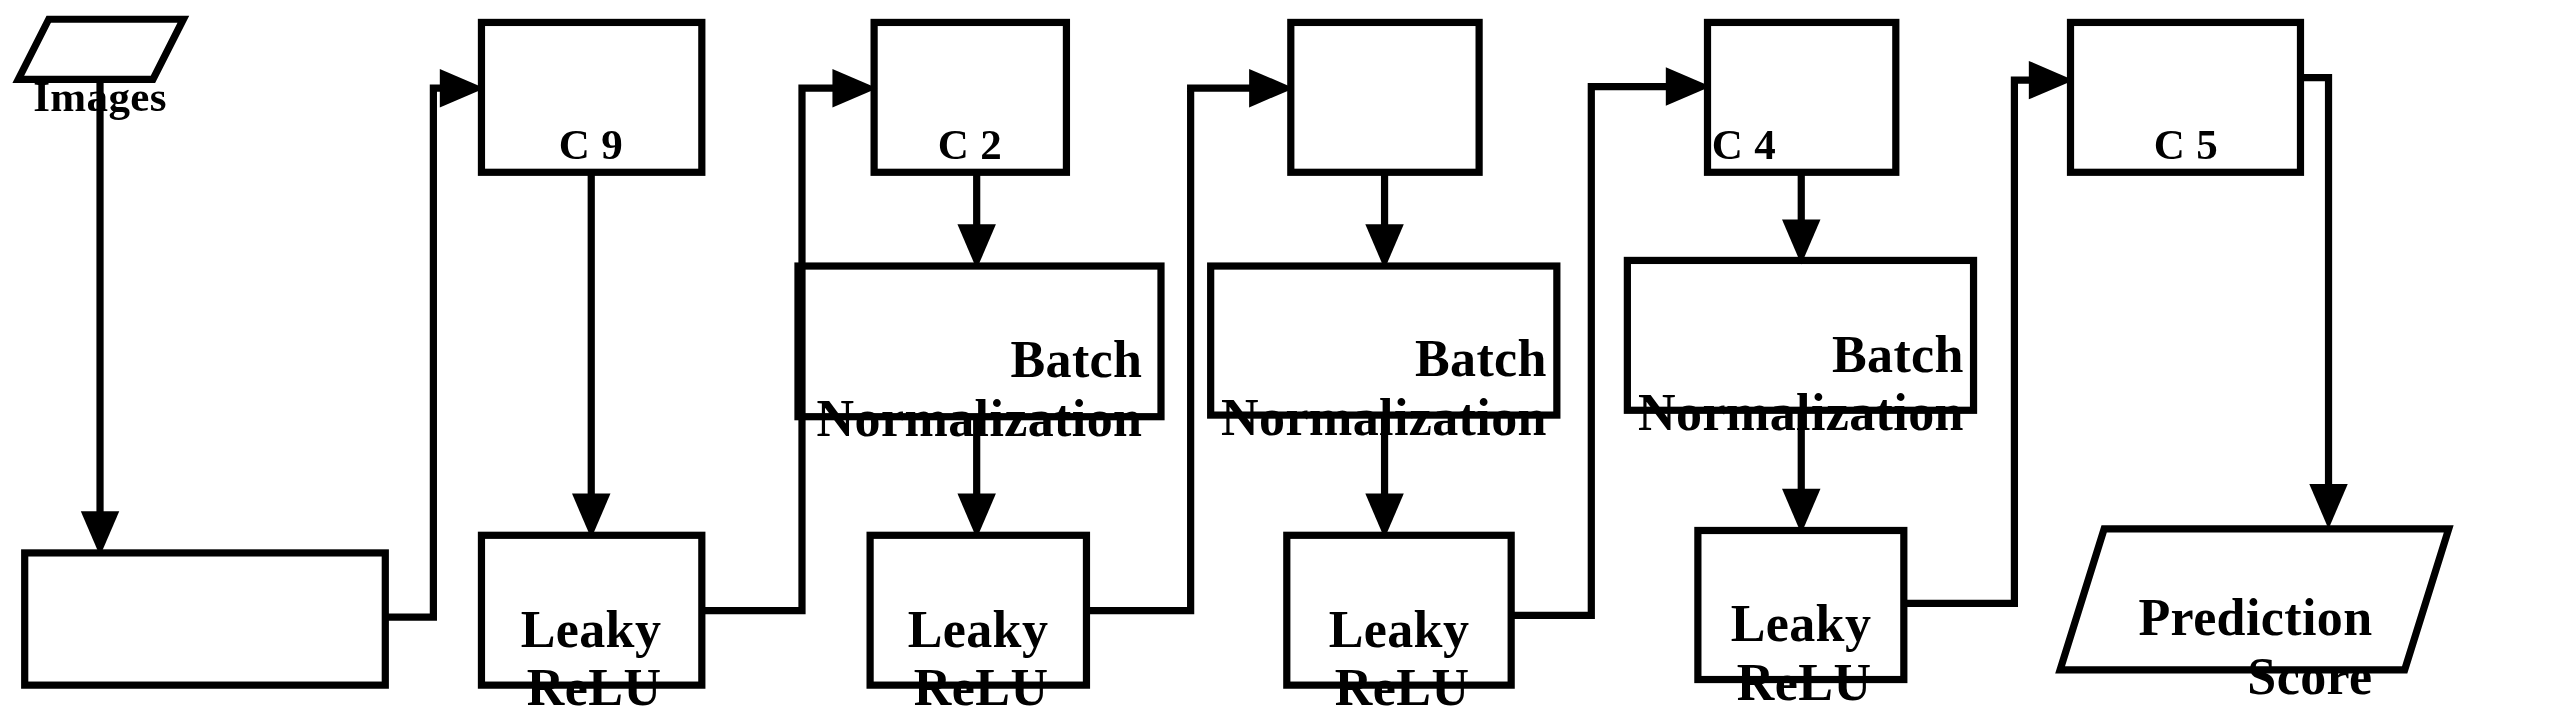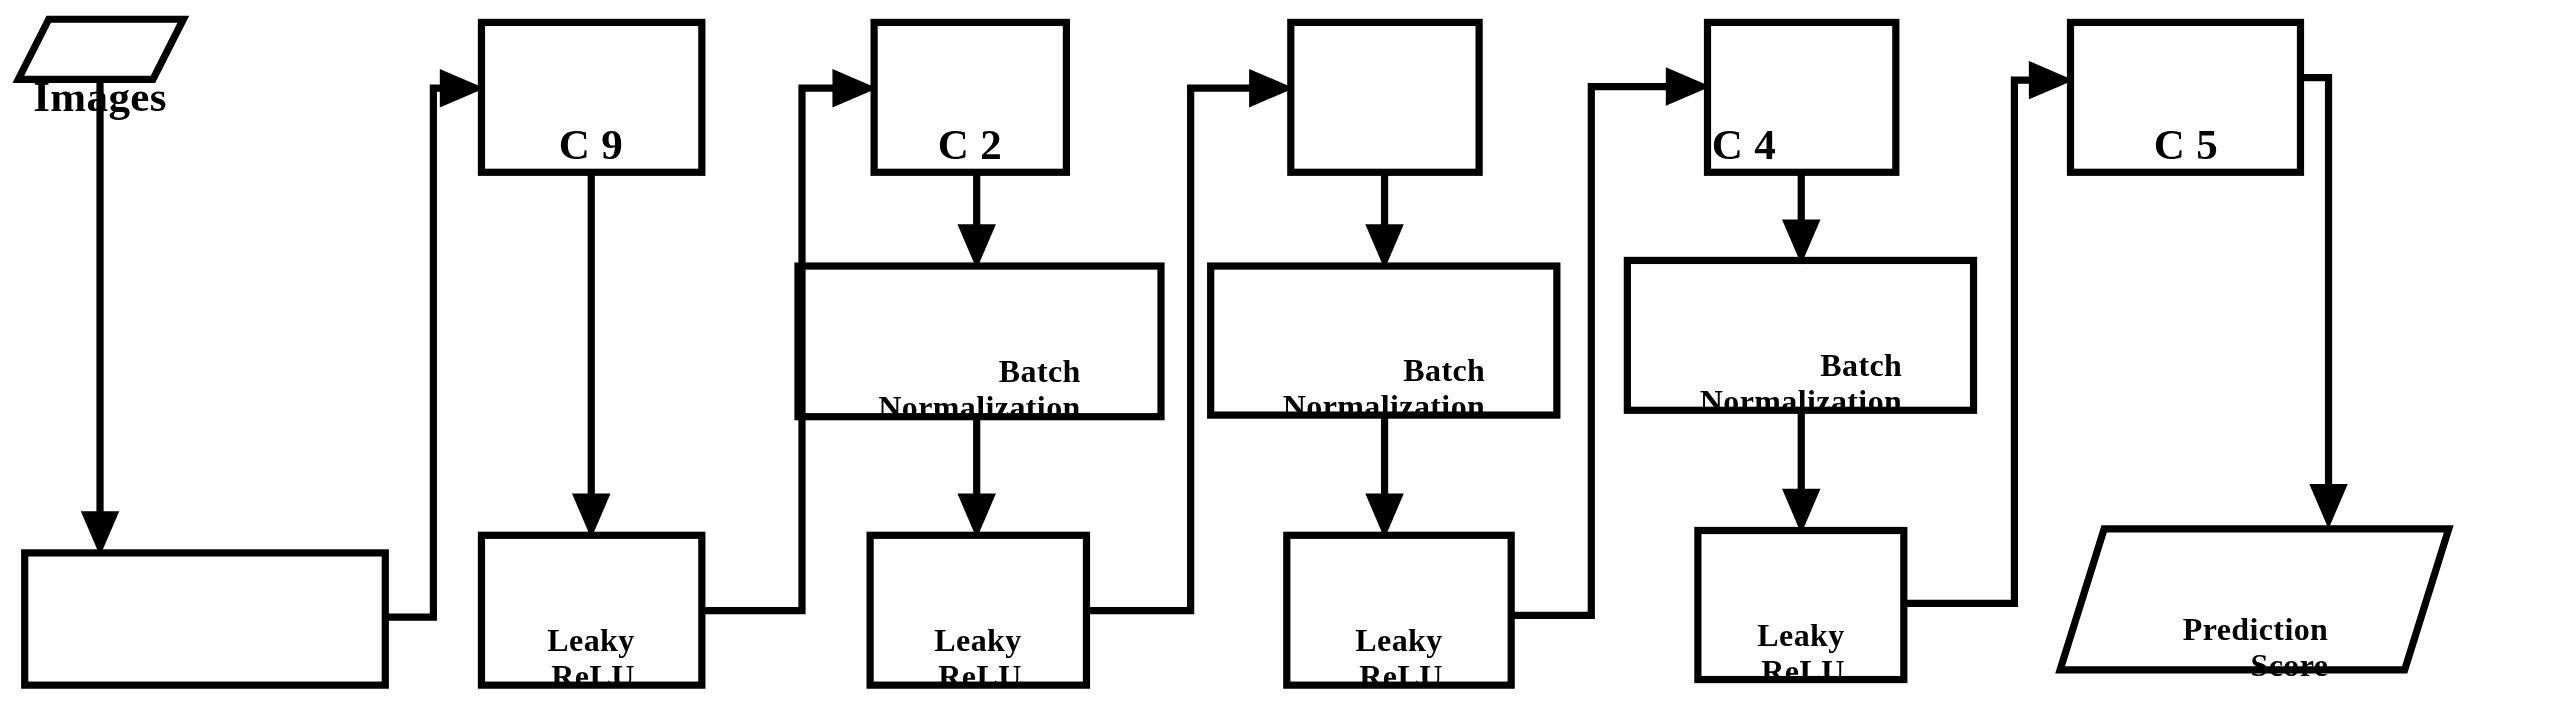--- a/index.html
+++ b/index.html
@@ -54,21 +54,21 @@
     font-family: "Liberation Serif", "DejaVu Serif", serif;
     font-weight: bold;
     color: #000000;
     line-height: 1.12;
     pointer-events: none;
     white-space: pre-line;
     letter-spacing: 0.4px;
     margin-top: 48px;
   }
   .lbl-big { font-size: 43px; }
-  .lbl-mid { font-size: 32px; }
+  .lbl-mid { font-size: 52px; }
 </style>
 </head>
 <body>
 
 <div id="canvas">
 
   <svg id="flow" viewBox="0 0 3213 901">
 
     <polygon class="shape-para" points="60,24 228,24 190,99 22,99"></polygon>
 

